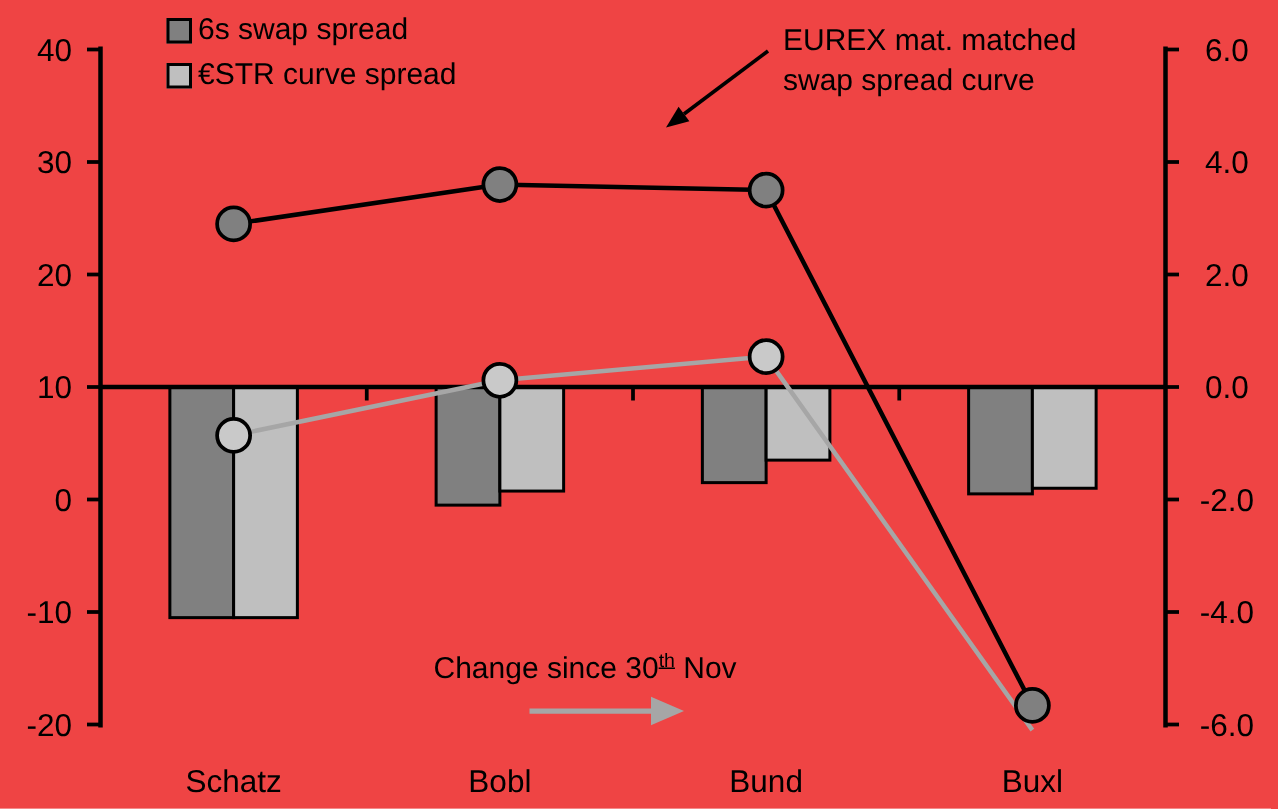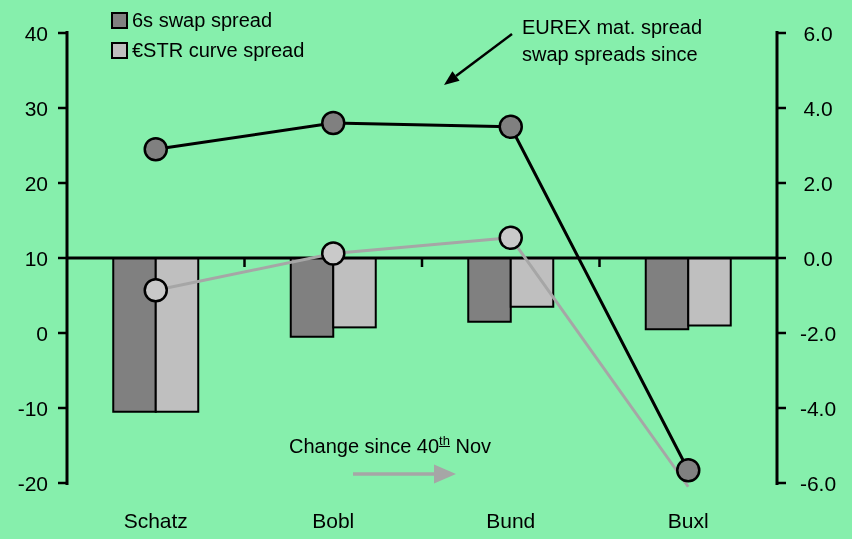--- a/index.html
+++ b/index.html
@@ -1,17 +1,17 @@
 <!DOCTYPE html>
 <html><head>
 <meta charset="utf-8">
 <style>
   html,body{margin:0;padding:0;background:#fff;}
   body{width:852px;height:539px;overflow:hidden;font-family:"Liberation Sans",sans-serif;}
-  .stage{position:relative;width:852px;height:539px;background:#86efac;}
+  .stage{position:relative;width:852px;height:539px;background:#ef4444;}
   #chart-svg{position:absolute;left:0;top:0;}
   .legend{position:absolute;left:111px;top:5px;}
   .legend-row{display:flex;align-items:center;height:30px;gap:4px;}
   .sw{width:13px;height:13px;border:2px solid #000;flex:none;}
   .legend-label{font-size:20px;color:#000;white-space:nowrap;}
   .eurex{position:absolute;left:522px;top:14px;font-size:20px;line-height:27px;color:#000;white-space:nowrap;}
   .change{position:absolute;left:289px;top:435px;font-size:20px;color:#000;white-space:nowrap;}
   .change sup{font-size:13px;line-height:0;text-decoration:underline;}
 </style>
 </head>
@@ -86,19 +86,19 @@
       <span class="sw" style="background: rgb(128, 128, 128);"></span>
       <span class="legend-label">6s swap spread</span>
     </div>
     <div class="legend-row">
       <span class="sw" style="background: rgb(191, 191, 191);"></span>
       <span class="legend-label">€STR curve spread</span>
     </div>
   </div>
 
   <div class="eurex">
-    <div>EUREX mat. spread</div>
-    <div>swap spreads since</div>
+    <div>EUREX mat. matched</div>
+    <div>swap spread curve</div>
   </div>
 
-  <div class="change"><span>Change since 40</span><sup>th</sup><span> Nov</span></div>
+  <div class="change"><span>Change since 30</span><sup>th</sup><span> Nov</span></div>
 
 </div>
 
 </body></html>

